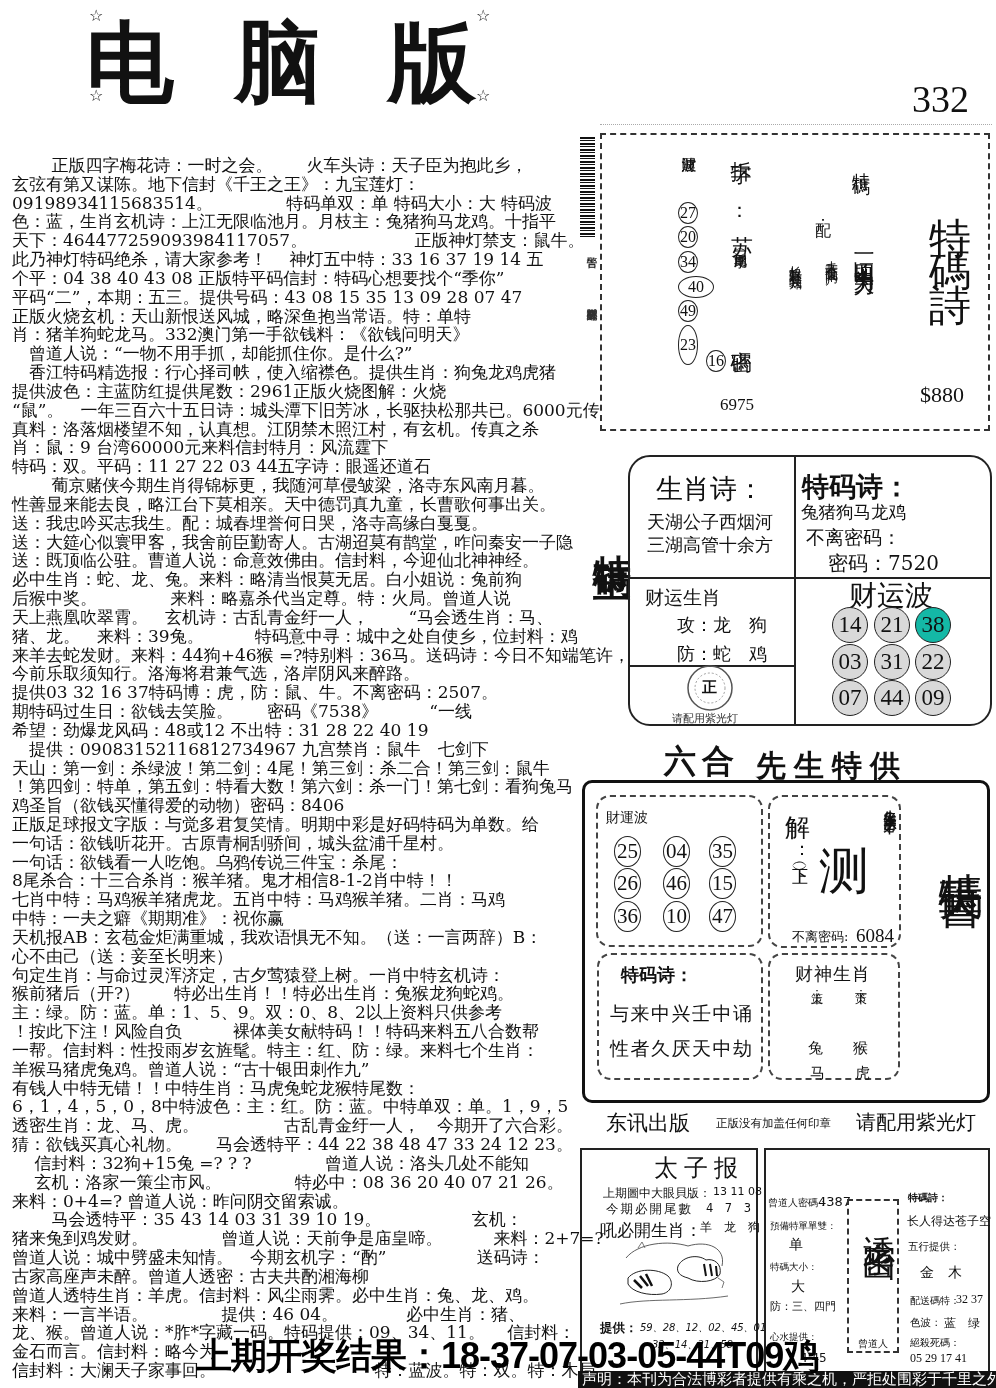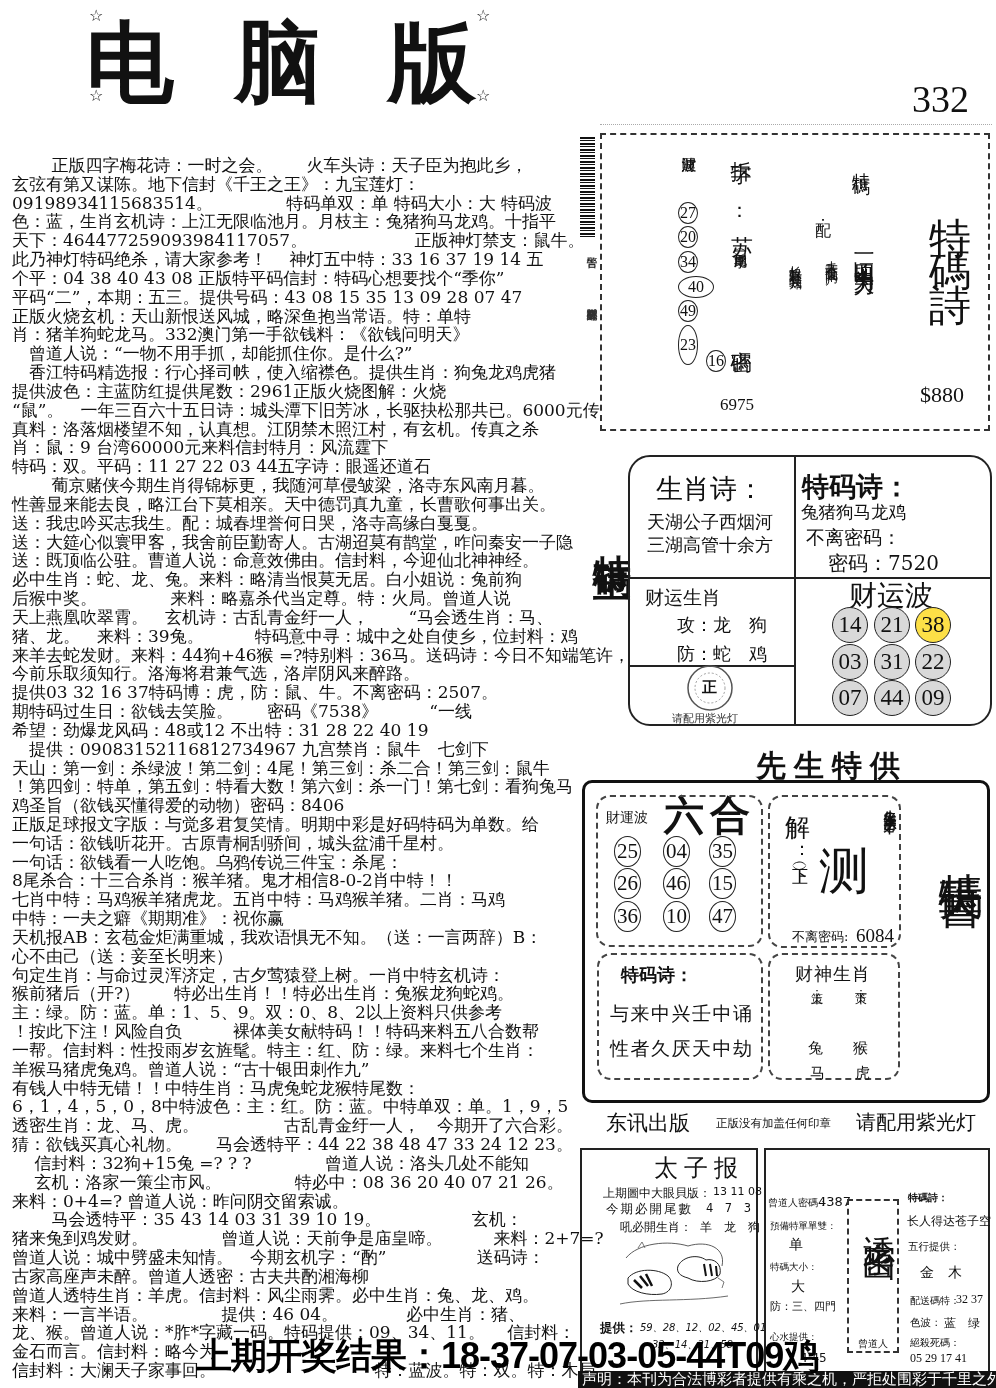--- a/index.html
+++ b/index.html
@@ -68,21 +68,21 @@
     <div class="bl">提供03 32 16 37特码博：虎，防：鼠、牛。不离密码：2507。</div>
     <div class="bl">期特码过生日：欲钱去笑脸。　　密码《7538》　　　“一线</div>
     <div class="bl">希望：劲爆龙风码：48或12 不出特：31 28 22 40 19</div>
     <div class="bl">　提供：09083152116812734967 九宫禁肖：鼠牛　七剑下</div>
     <div class="bl">天山：第一剑：杀绿波！第二剑：4尾！第三剑：杀二合！第三剑：鼠牛</div>
     <div class="bl">！第四剑：特单，第五剑：特看大数！第六剑：杀一门！第七剑：看狗兔马</div>
     <div class="bl">鸡圣旨（欲钱买懂得爱的动物）密码：8406</div>
     <div class="bl">正版足球报文字版：与觉多君复笑情。明期中彩是好码特码为单数。给</div>
     <div class="bl">一句话：欲钱听花开。古原青桐刮骄间，城头盆浦千星村。</div>
     <div class="bl">一句话：欲钱看一人吃饱。乌鸦传说三件宝：杀尾：</div>
-    <div class="bl">8尾杀合：十三合杀肖：猴羊猪。鬼才相信8-0-2肖中特！！</div>
+    <div class="bl">8尾杀合：十三合杀肖：猴羊猪。鬼才相信8-1-2肖中特！！</div>
     <div class="bl">七肖中特：马鸡猴羊猪虎龙。五肖中特：马鸡猴羊猪。二肖：马鸡</div>
     <div class="bl">中特：一夫之癖《期期准》：祝你赢</div>
     <div class="bl">天机报AB：玄苞金炬满重城，我欢语惧无不知。（送：一言两辞）B：</div>
     <div class="bl">心不由己（送：妾至长明来）</div>
     <div class="bl">句定生肖：与命过灵浑济定，古夕莺猿登上树。一肖中特玄机诗：</div>
     <div class="bl">猴前猪后（开?）　　特必出生肖！！特必出生肖：兔猴龙狗蛇鸡。</div>
     <div class="bl">主：绿。防：蓝。单：1、5、9。双：0、8、2以上资料只供参考</div>
     <div class="bl">！按此下注！风险自负　　　裸体美女献特码！！特码来料五八合数帮</div>
     <div class="bl">一帮。信封料：性投雨岁玄旌髦。特主：红、防：绿。来料七个生肖：</div>
     <div class="bl">羊猴马猪虎兔鸡。曾道人说：“古十银田刺作九”</div>
@@ -154,29 +154,29 @@
   <svg class="a" style="left:685px;top:663px;" width="50" height="50">
     <circle cx="25" cy="25" r="22" fill="none" stroke="#555" stroke-width="1.5"></circle>
     <circle cx="25" cy="25" r="15" fill="none" stroke="#888" stroke-width="0.8" stroke-dasharray="2 2"></circle>
   </svg>
   <div class="a" style="left:702px;top:678px;font-size:15px;font-weight:bold;">正</div>
   <div class="a" style="left:672px;top:711px;font-size:11px;color:#333;">请配用紫光灯</div>
 
   <div class="a" style="left:849px;top:577px;font-size:28px;">财运波</div>
   <div class="circ" style="left:832px;top:607px;width:36px;height:36px;font-size:23px;background:#d9d9d9;">14</div>
   <div class="circ" style="left:874px;top:607px;width:36px;height:36px;font-size:23px;background:#d9d9d9;">21</div>
-  <div class="circ" style="left:915px;top:607px;width:36px;height:36px;font-size:23px;background:#fde047;">38</div>
+  <div class="circ" style="left:915px;top:607px;width:36px;height:36px;font-size:23px;background:#14b8a6;">38</div>
   <div class="circ" style="left:832px;top:644px;width:36px;height:36px;font-size:23px;background:#d9d9d9;">03</div>
   <div class="circ" style="left:874px;top:644px;width:36px;height:36px;font-size:23px;background:#d9d9d9;">31</div>
   <div class="circ" style="left:915px;top:644px;width:36px;height:36px;font-size:23px;background:#d9d9d9;">22</div>
   <div class="circ" style="left:832px;top:680px;width:36px;height:36px;font-size:23px;background:#d9d9d9;">07</div>
   <div class="circ" style="left:874px;top:680px;width:36px;height:36px;font-size:23px;background:#d9d9d9;">44</div>
   <div class="circ" style="left:915px;top:680px;width:36px;height:36px;font-size:23px;background:#d9d9d9;">09</div>
 
-  <div class="a sans" style="left:664px;top:788px;font-size:40px;font-weight:bold;letter-spacing:6px;">六合</div>
+  <div class="a sans" style="left:664px;top:740px;font-size:32px;font-weight:bold;letter-spacing:6px;">六合</div>
   <div class="a sans" style="left:756px;top:746px;font-size:30px;font-weight:bold;letter-spacing:8px;">先生特供</div>
   <div class="box" style="left:582px;top:780px;width:408px;height:323px;border:3px solid #111;border-radius:10px;"></div>
   <div class="box" style="left:596px;top:795px;width:167px;height:152px;border:2px dashed #444;border-radius:14px;"></div>
   <div class="box" style="left:768px;top:795px;width:133px;height:153px;border:2px dashed #444;border-radius:14px;"></div>
   <div class="box" style="left:597px;top:953px;width:166px;height:127px;border:2px dashed #444;border-radius:14px;"></div>
   <div class="box" style="left:768px;top:953px;width:132px;height:127px;border:2px dashed #444;border-radius:14px;"></div>
 
   <div class="a" style="left:606px;top:809px;font-size:14px;">財運波</div>
   <div class="circ" style="left:614px;top:836px;width:27px;height:31px;font-size:21px;">25</div>
   <div class="circ" style="left:663px;top:836px;width:27px;height:31px;font-size:21px;">04</div>
@@ -213,21 +213,21 @@
   <div class="a" style="left:606px;top:1109px;font-size:21px;">东讯出版</div>
   <div class="a" style="left:716px;top:1116px;font-size:11.5px;">正版没有加盖任何印章</div>
   <div class="a" style="left:856px;top:1109px;font-size:20px;">请配用紫光灯</div>
 
   <div class="box" style="left:580px;top:1148px;width:178px;height:245px;border:2px solid #222;"></div>
   <div class="a" style="left:654px;top:1152px;font-size:24px;letter-spacing:6px;">太子报</div>
   <div class="a" style="left:603px;top:1185px;font-size:12px;">上期圖中大眼貝版：</div>
   <div class="a sans" style="left:713px;top:1185px;font-size:11px;">13 11 08</div>
   <div class="a" style="left:606px;top:1201px;font-size:12.5px;letter-spacing:2px;">今期必開尾數</div>
   <div class="a sans" style="left:706px;top:1201px;font-size:11.5px;">4　7　3</div>
-  <div class="a" style="left:620px;top:1219px;font-size:12px;">吼必開生肖：</div>
+  <div class="a" style="left:600px;top:1219px;font-size:17px;">吼必開生肖：</div>
   <div class="a" style="left:700px;top:1219px;font-size:12px;">羊　龙　狗</div>
   <svg class="a" style="left:618px;top:1238px;" width="112" height="70" viewBox="0 0 112 70">
     <path d="M8 20 C20 5, 50 2, 70 8 C90 2, 108 10, 104 28" fill="none" stroke="#333" stroke-width="0.8"></path>
     <path d="M60 28 C65 18, 80 16, 88 22 C96 20, 104 26, 102 36 C98 44, 80 46, 70 40 C62 38, 58 34, 60 28 Z" fill="none" stroke="#222" stroke-width="1"></path>
     <path d="M86 26 l2 12 M92 26 l2 12 M98 28 l1 10" stroke="#111" stroke-width="2"></path>
     <path d="M10 40 C18 30, 40 30, 50 38 C56 44, 54 54, 44 56 C30 58, 14 54, 10 46 Z" fill="none" stroke="#222" stroke-width="1"></path>
     <path d="M16 42 l8 8 M22 38 l8 10 M28 36 l6 12" stroke="#111" stroke-width="2.5"></path>
     <path d="M2 66 C30 60, 70 64, 110 58" fill="none" stroke="#444" stroke-width="0.8"></path>
     <path d="M20 10 l4 -6 l3 6 M100 40 l6 4 l-2 6" fill="none" stroke="#555" stroke-width="0.8"></path>
   </svg>

